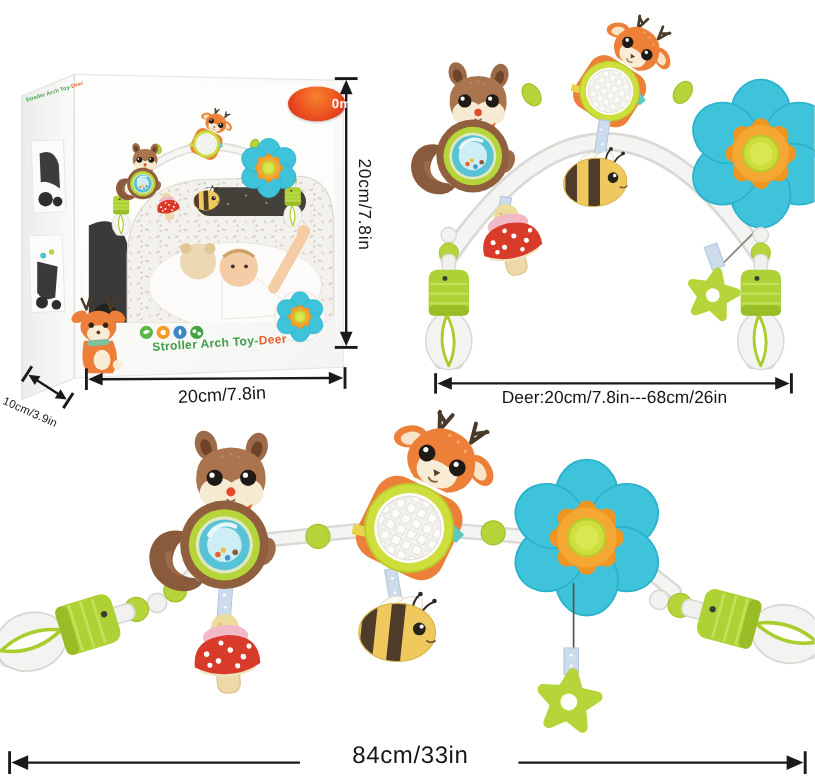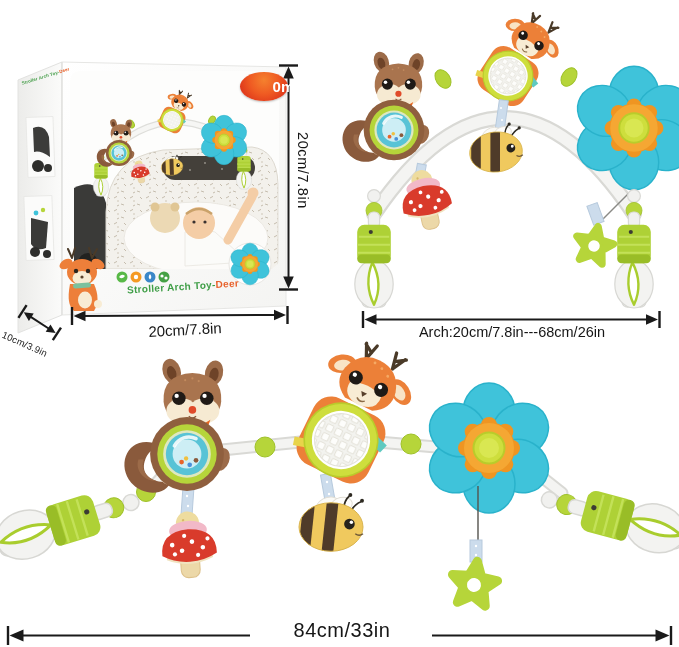--- a/index.html
+++ b/index.html
@@ -10,21 +10,21 @@
   .label { position:absolute; color:#161616; white-space:nowrap; font-family:"Liberation Sans",sans-serif; }
   .dim-height { left:295px; top:132px; writing-mode:vertical-rl; font-size:14.5px; letter-spacing:0.6px; }
   .dim-width  { left:132px; top:321px; width:106px; text-align:center; font-size:15px; transform:rotate(-3deg); }
   .dim-depth  { left:5px; top:329px; font-size:9.5px; transform:rotate(24deg); transform-origin:left top; letter-spacing:0.2px; }
   .dim-range  { left:366px; top:324px; width:292px; text-align:center; font-size:14.5px; }
   .dim-total  { left:248px; top:619px; width:188px; text-align:center; font-size:20px; letter-spacing:0.5px; }
 
   .badge { position:absolute; left:240px; top:72px; width:29px; height:29px; border-radius:50%;
            background:radial-gradient(circle at 50% 28%, #f5812e 0%, #ef5a22 45%, #d42318 100%);
            display:flex; align-items:center; justify-content:center;
-           color:#fff; font-size:15px; font-weight:bold; letter-spacing:0.2px;
+           color:#fff; font-size:11px; font-weight:bold; letter-spacing:0.2px;
            box-shadow:0 1px 2px rgba(0,0,0,0.25);padding-left:48px; }
 
   .box-title { position:absolute; left:104px; top:281px; width:158px; text-align:center;
                font-size:10px; font-weight:bold; transform:rotate(-3.5deg); letter-spacing:0.3px; }
   .box-title .t-main  { color:#3f9e47; }
   .box-title .t-accent{ color:#e8612b; }
 
   .side-title { position:absolute; left:21px; top:81px; font-size:4.5px; font-weight:bold;
                 transform:rotate(-17deg); transform-origin:left top; letter-spacing:0.1px; }
   .side-title .t-main  { color:#4aa04e; }
@@ -399,21 +399,21 @@
     <line class="dimln" x1="22" y1="635.5" x2="250" y2="635.5"></line>
     <line class="dimln" x1="432" y1="635.5" x2="658" y2="635.5"></line>
     <polygon class="dimf" points="9.5,635.5 23.5,629.4 23.5,641.6"></polygon>
     <polygon class="dimf" points="669.5,635.5 655.5,629.4 655.5,641.6"></polygon>
   </g>
 </svg>
 
 <div class="label dim-height">20cm/7.8in</div>
 <div class="label dim-width">20cm/7.8in</div>
 <div class="label dim-depth">10cm/3.9in</div>
-<div class="label dim-range">Arch:20cm/7.8in---68cm/26in</div>
+<div class="label dim-range">Deer:20cm/7.8in---68cm/26in</div>
 <div class="label dim-total">84cm/33in</div>
 
 <div class="badge">
   <span>0m+</span>
 </div>
 
 <div class="box-title">
   <span class="t-main">Stroller Arch Toy-</span><span class="t-accent">Deer</span>
 </div>
 

